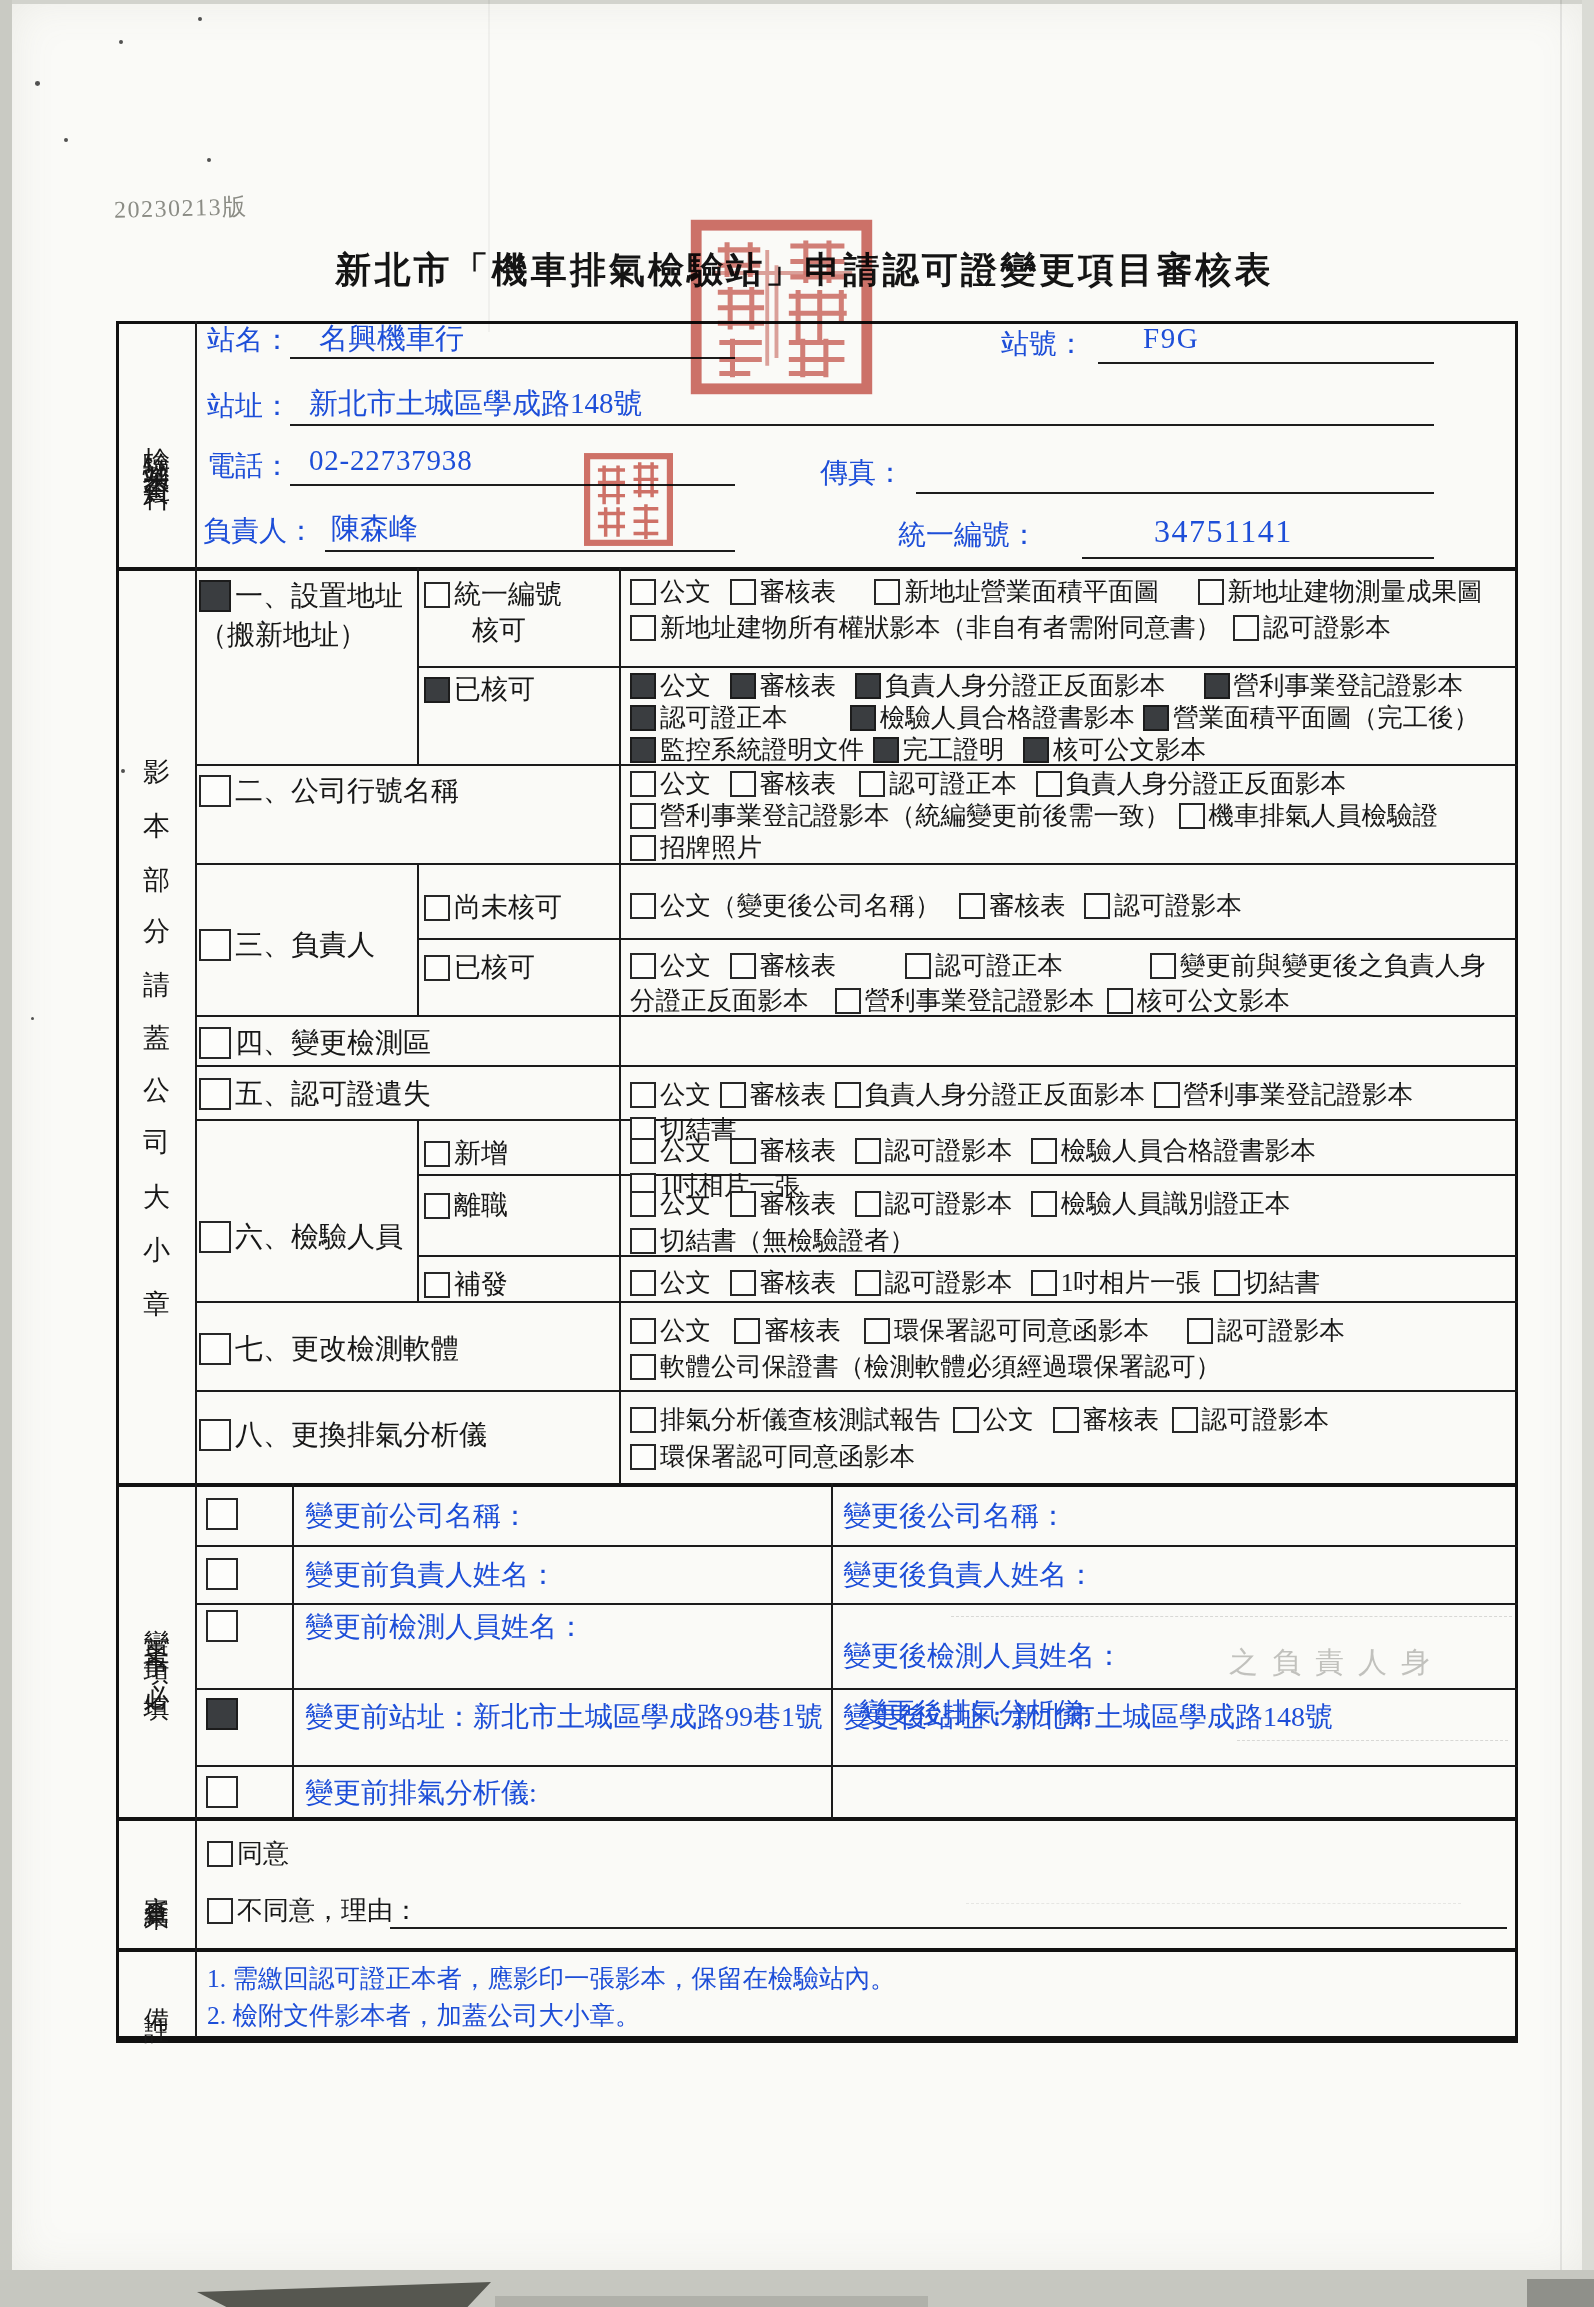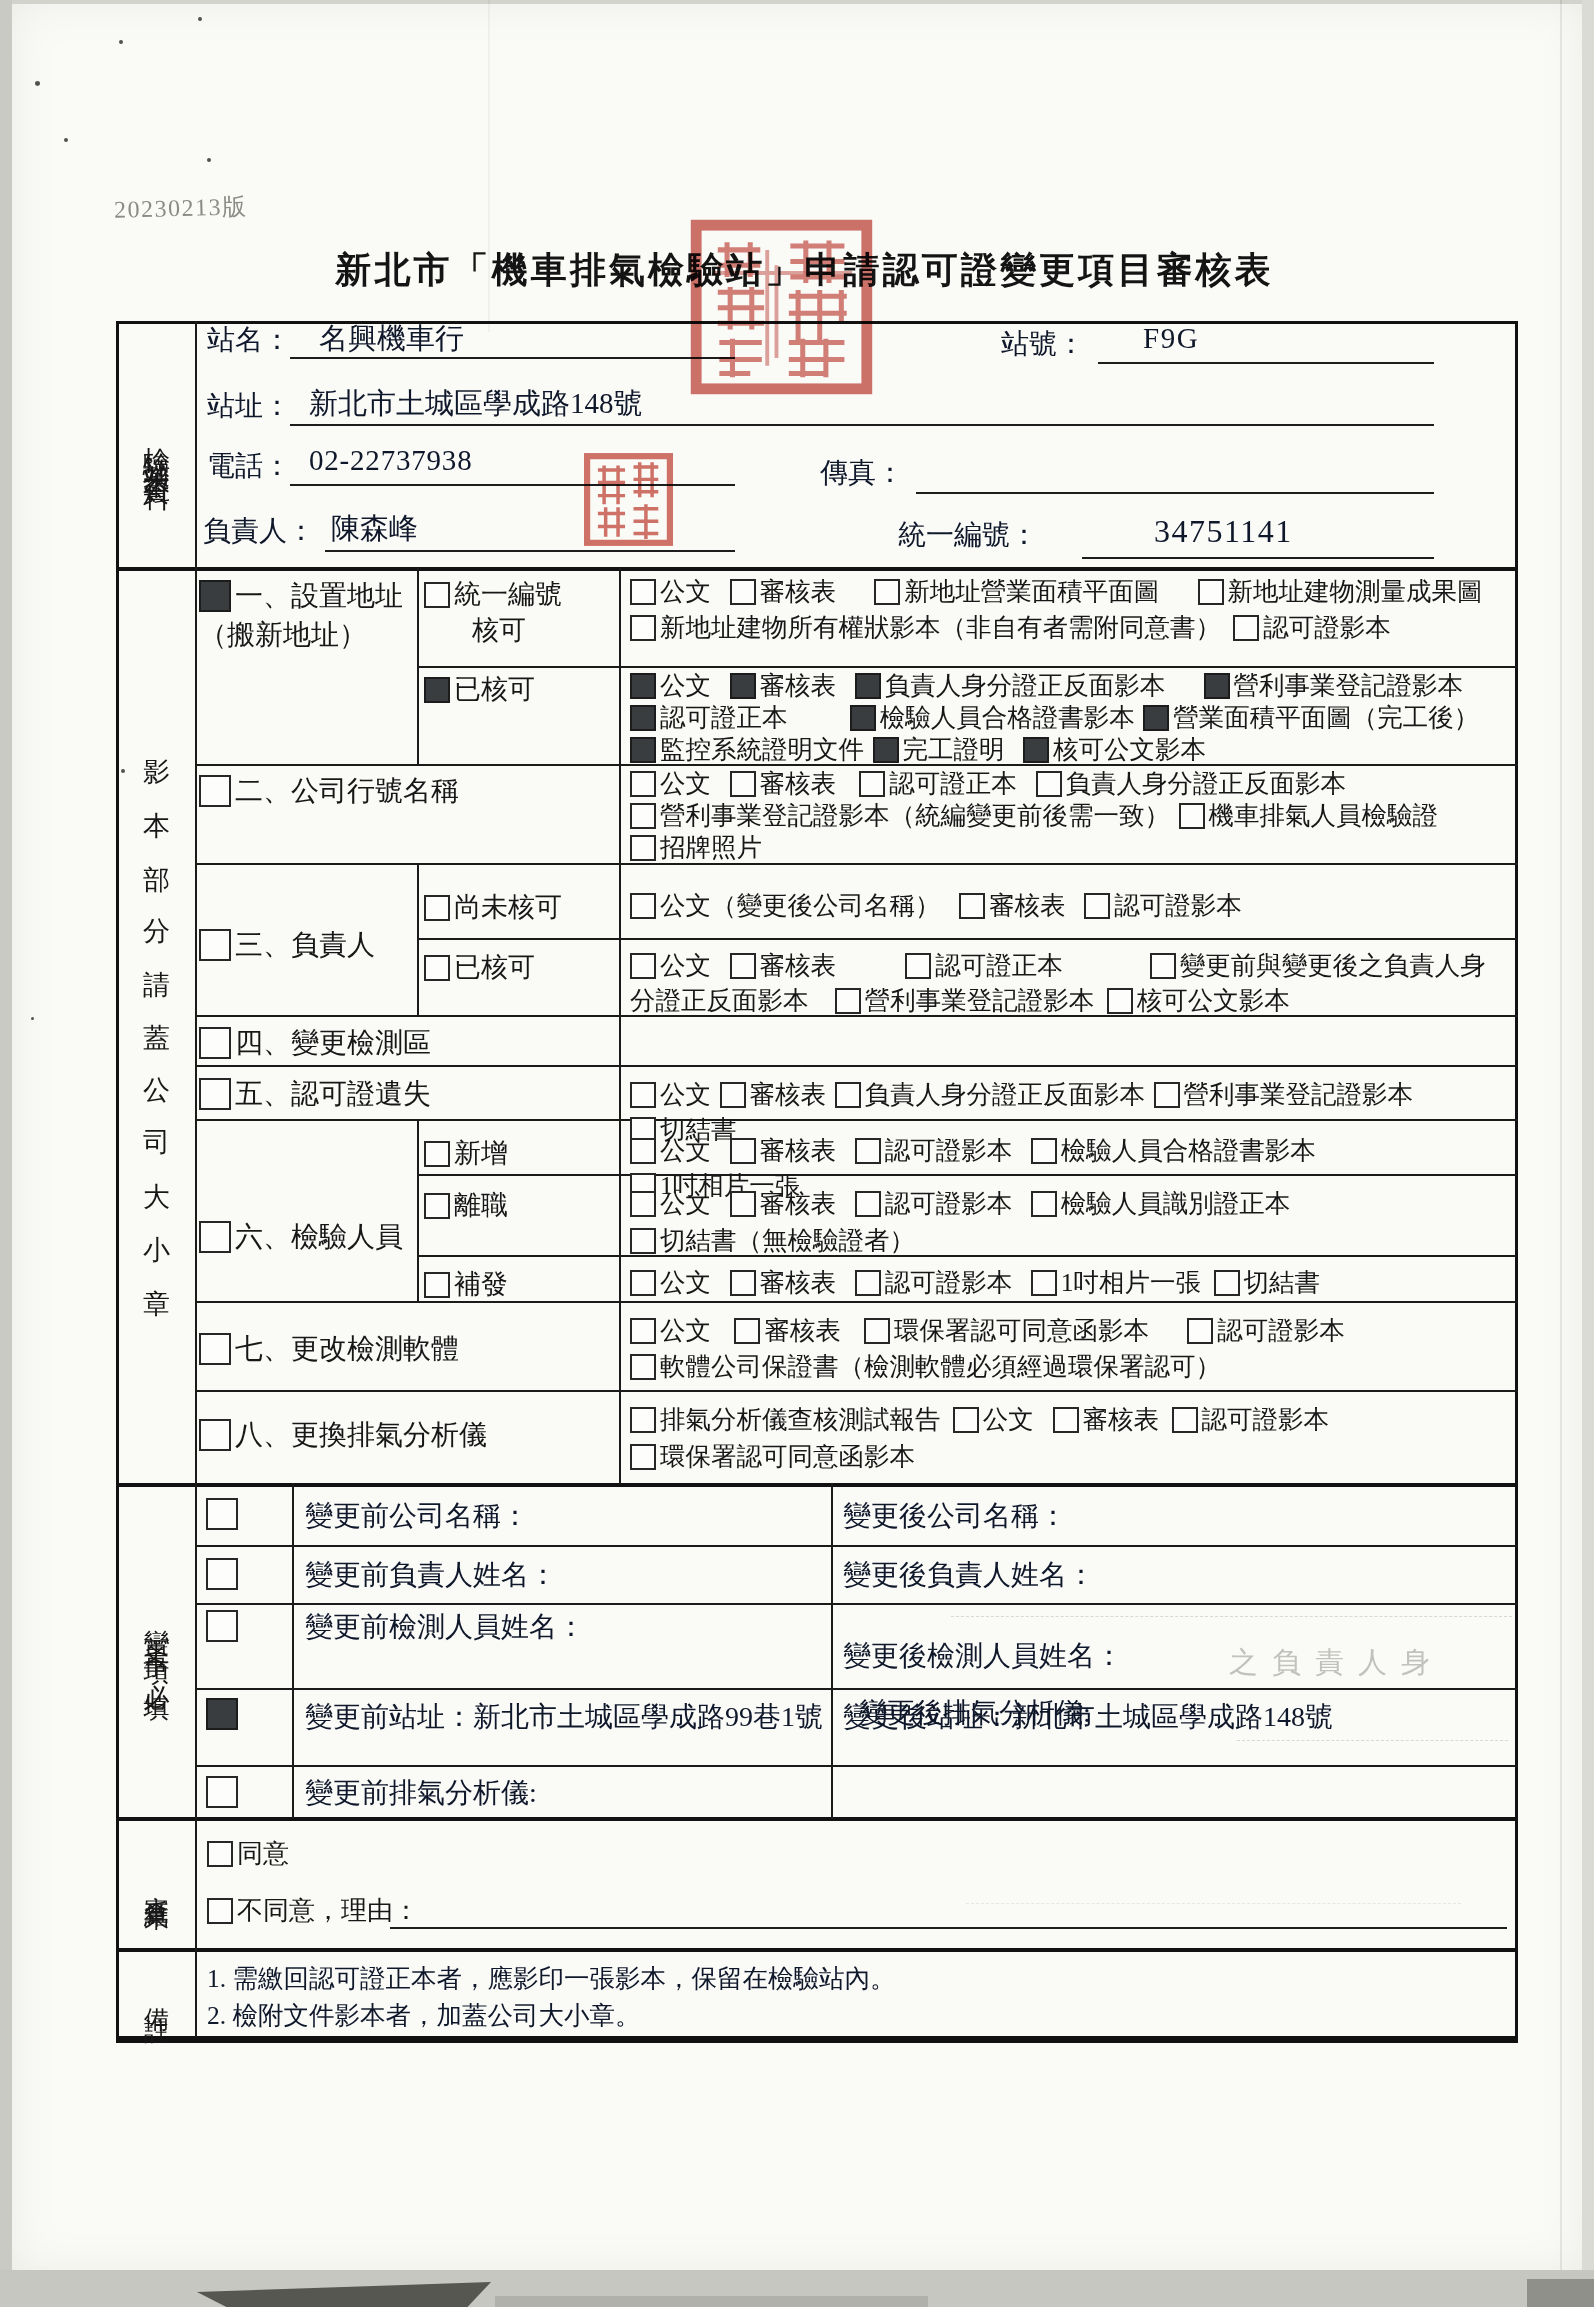--- a/index.html
+++ b/index.html
@@ -9,21 +9,21 @@
          box-shadow:inset 0 0 46px rgba(120,120,110,.12);}
   .abs{position:absolute;}
   .hl{position:absolute;background:#1b1b1b;height:2.3px;}
   .hl.thick{height:3.9px;background:#121212;}
   .vl{position:absolute;background:#1b1b1b;width:2.3px;}
   .tbl{position:absolute;left:116px;top:321px;width:1402px;height:1722px;
        border:3.1px solid #111;border-bottom-width:7px;box-sizing:border-box;}
   .vhead{position:absolute;writing-mode:vertical-rl;text-orientation:upright;
          color:#171717;text-align:center;width:77px;left:118px;display:flex;
          align-items:center;justify-content:center;}
-  .txt{position:absolute;color:#0f172a;white-space:nowrap;}
+  .txt{position:absolute;color:#1d4ed8;white-space:nowrap;}
   .cell{position:absolute;color:#171717;}
   .ck{display:inline-block;width:26px;height:26px;border:2.3px solid #272727;background:#fdfdfb;
       vertical-align:-5.4px;margin-right:3.9px;box-sizing:border-box;}
   .ck.big{width:32px;height:32px;vertical-align:-7px;}
   .ck.on{background:#3a3d40;border-color:#1c1c1c;}
   .uline{position:absolute;background:#1d1d1d;height:1.5px;}
   .it{display:inline-block;margin-right:12.4px;}
   .g0{margin-right:2.3px;} .g8{margin-right:6.2px;} .g20{margin-right:17px;}
   .g40{margin-right:32px;} .g70{margin-right:56px;} .g80{margin-right:63px;} .g110{margin-right:87px;}
   .chk{font-size:25.5px;}

